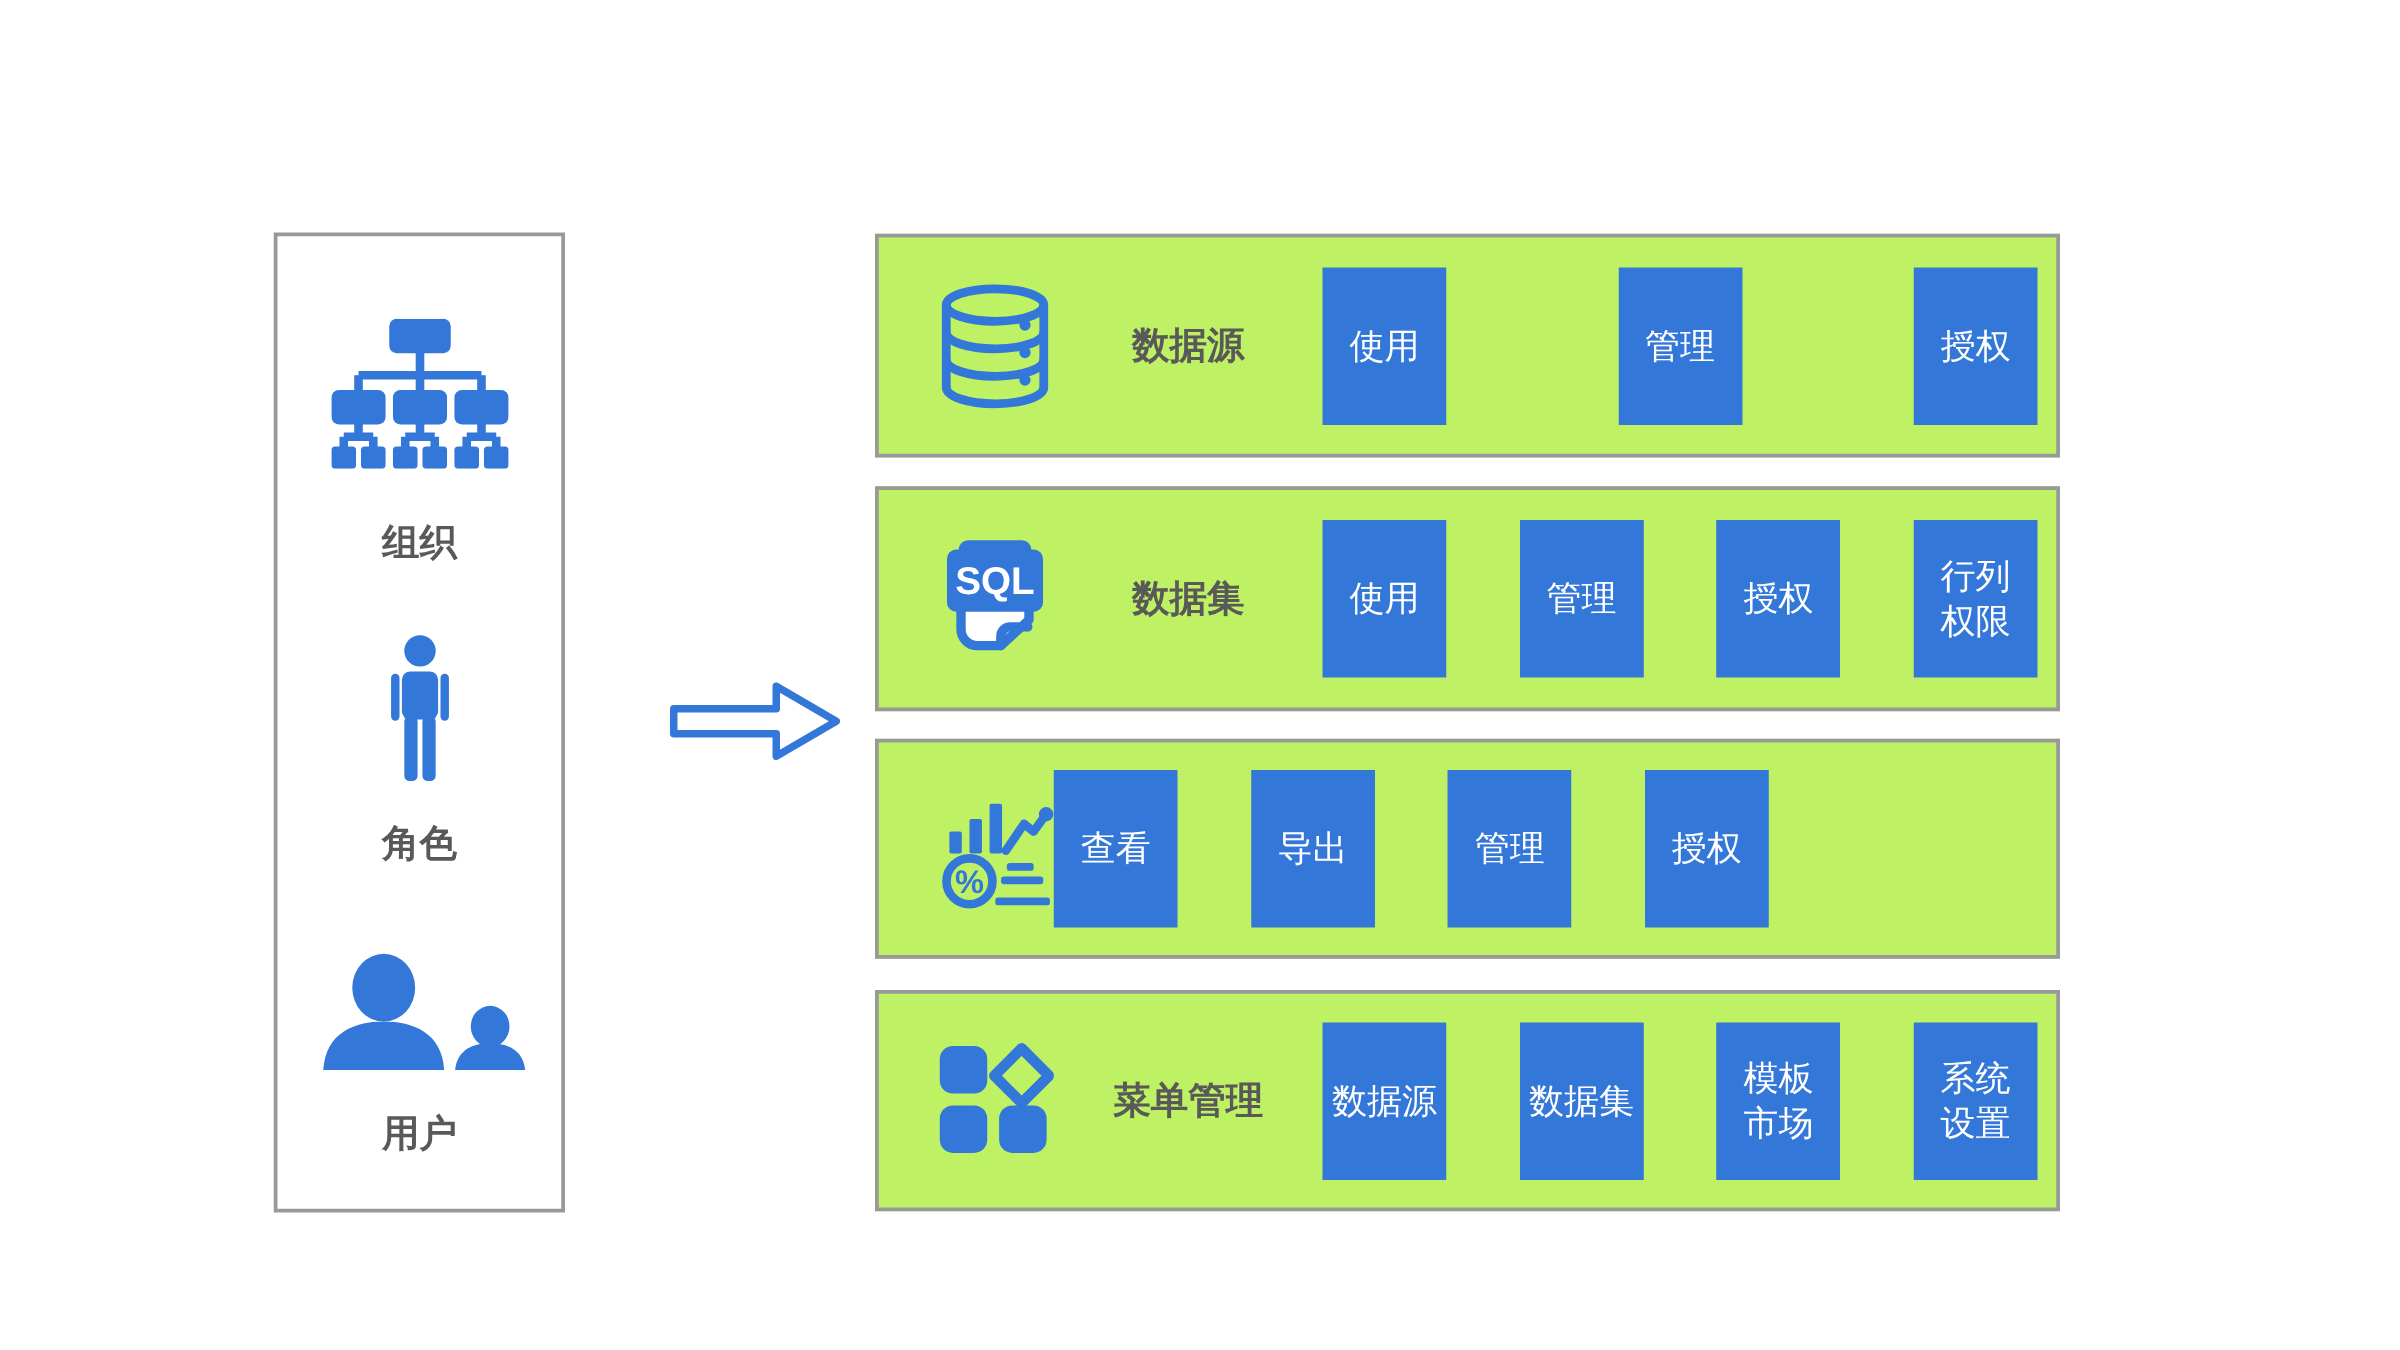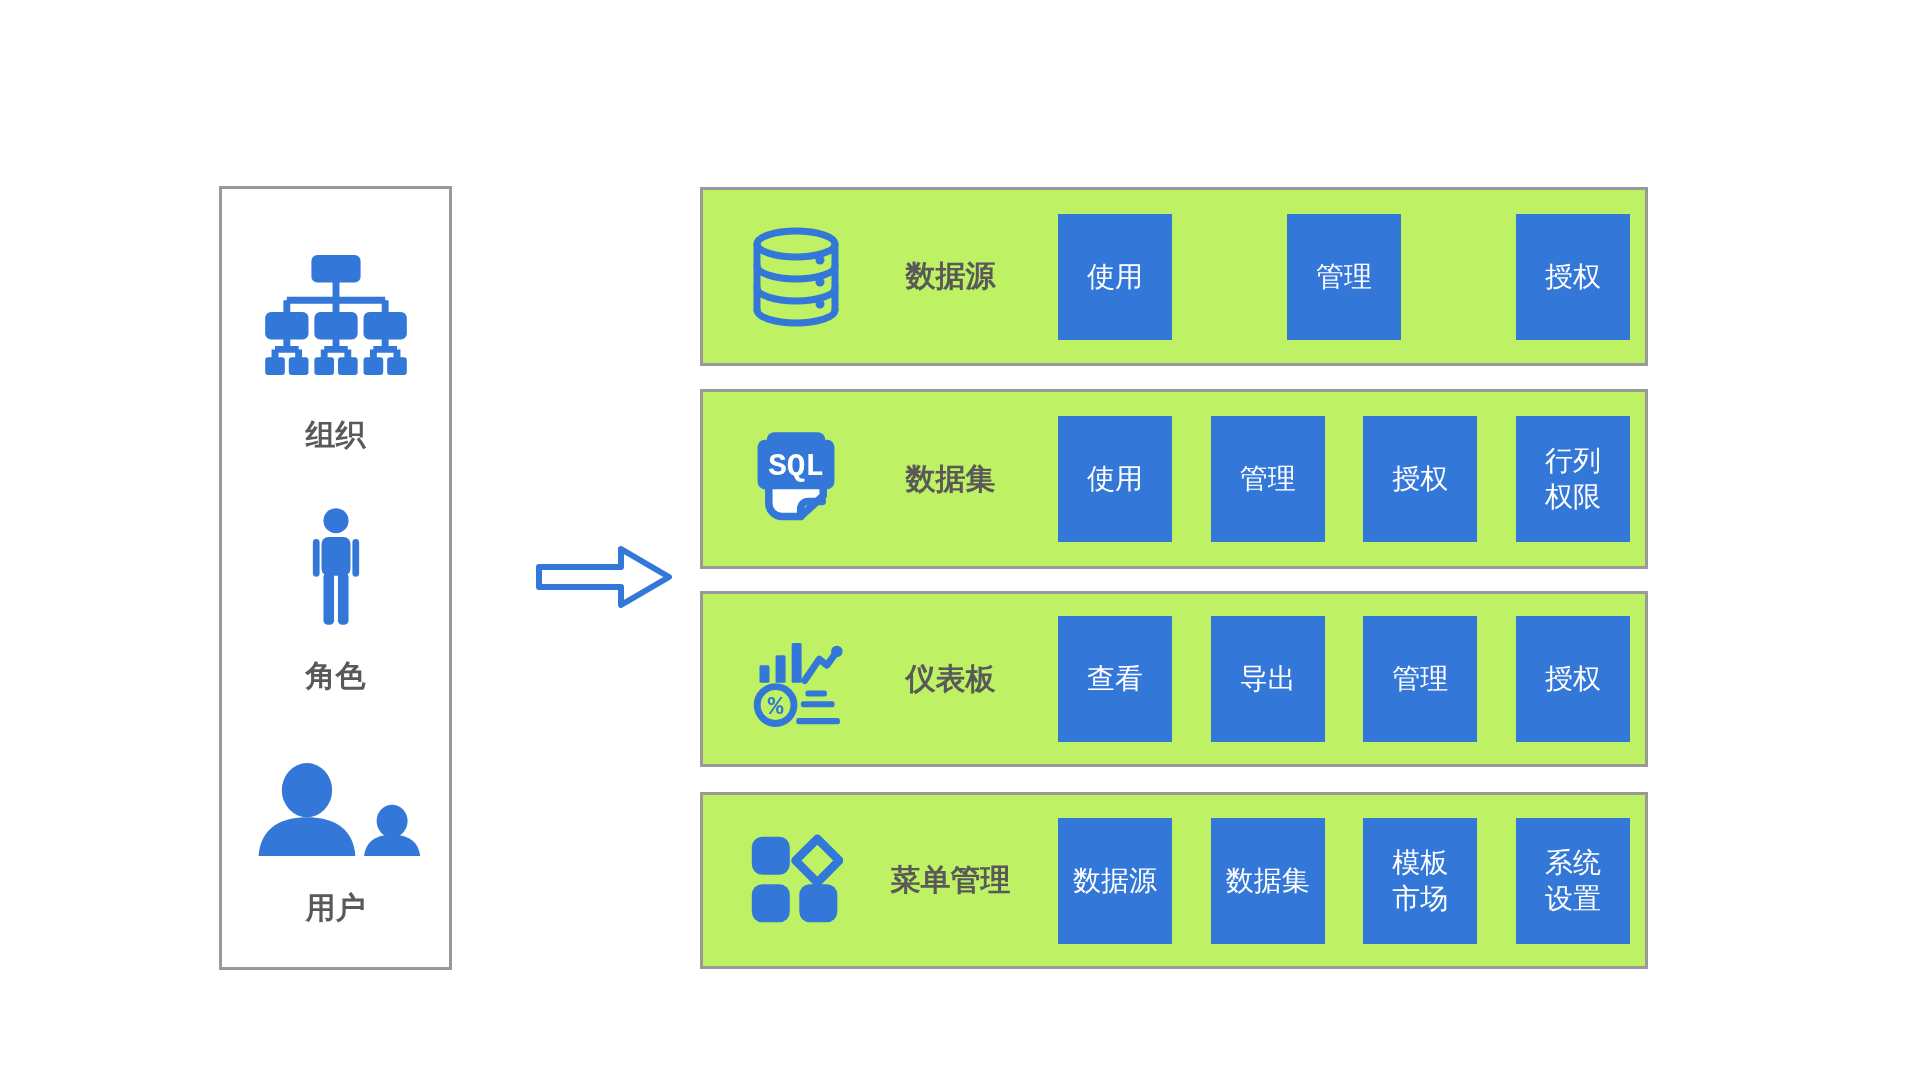--- a/index.html
+++ b/index.html
@@ -47,33 +47,32 @@
   }
   .row-1 { top: 187px; height: 179px; }
   .row-2 { top: 389px; height: 180px; }
   .row-3 { top: 591px; height: 176px; }
   .row-4 { top: 792px; height: 177px; }
 
   .row-icon {
     flex: none; width: 95px; margin-left: 45px;
     display: flex; align-items: center; justify-content: center;
     color: var(--primary);
-    font-family: Liberation Mono, monospace;
   }
   .row-label {
     flex: none; width: 215px;
     text-align: center; font-size: 30px; font-weight: 600;
     color: var(--label);
   }
   .btns {
     flex: none; width: 572px;
     display: flex; justify-content: space-between; align-items: center;
   }
   .btn {
-    width: 114px; height: 126px;
+    width: 99px; height: 126px;
     background: var(--primary); color: var(--btn-text);
     display: flex; align-items: center; justify-content: center;
     font-size: 28px; line-height: 36px; text-align: center;
     white-space: pre-line;
   }
 
   svg { display: block; }
 </style>
 </head>
 <body>
@@ -197,21 +196,20 @@
           <rect x="75" y="77" width="28" height="8" rx="3"></rect>
           <rect x="69" y="91" width="44" height="8" rx="3"></rect>
           <rect x="63" y="113" width="57" height="8" rx="3"></rect>
         </g>
         <polyline points="74,64 93,36 103,44 116,26" fill="none" stroke="currentColor" stroke-width="9" stroke-linecap="round" stroke-linejoin="round"></polyline>
         <circle cx="116" cy="26" r="7.5" fill="currentColor"></circle>
         <circle cx="36" cy="96" r="24" fill="none" stroke="currentColor" stroke-width="9"></circle>
         <text x="36" y="108" text-anchor="middle" font-size="34" font-weight="bold" fill="currentColor">%</text>
       </svg>
     </span>
-    <div class="row-label">仪表板</div>
     <div class="btns">
       <div class="btn">查看</div>
       <div class="btn">导出</div>
       <div class="btn">管理</div>
       <div class="btn">授权</div>
     </div>
   </div>
 
   <div class="perm-row row-4">
     <span class="row-icon">

